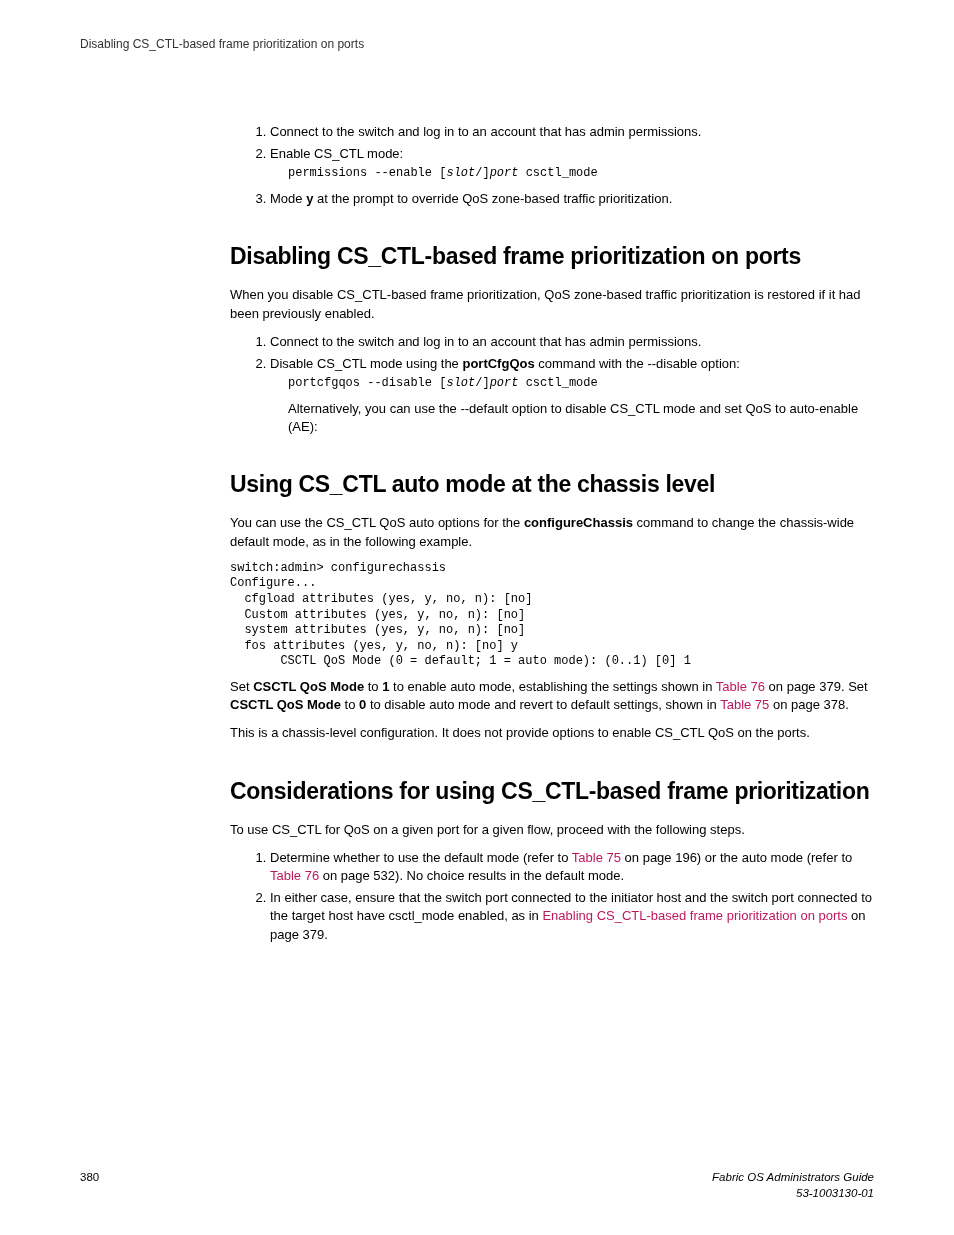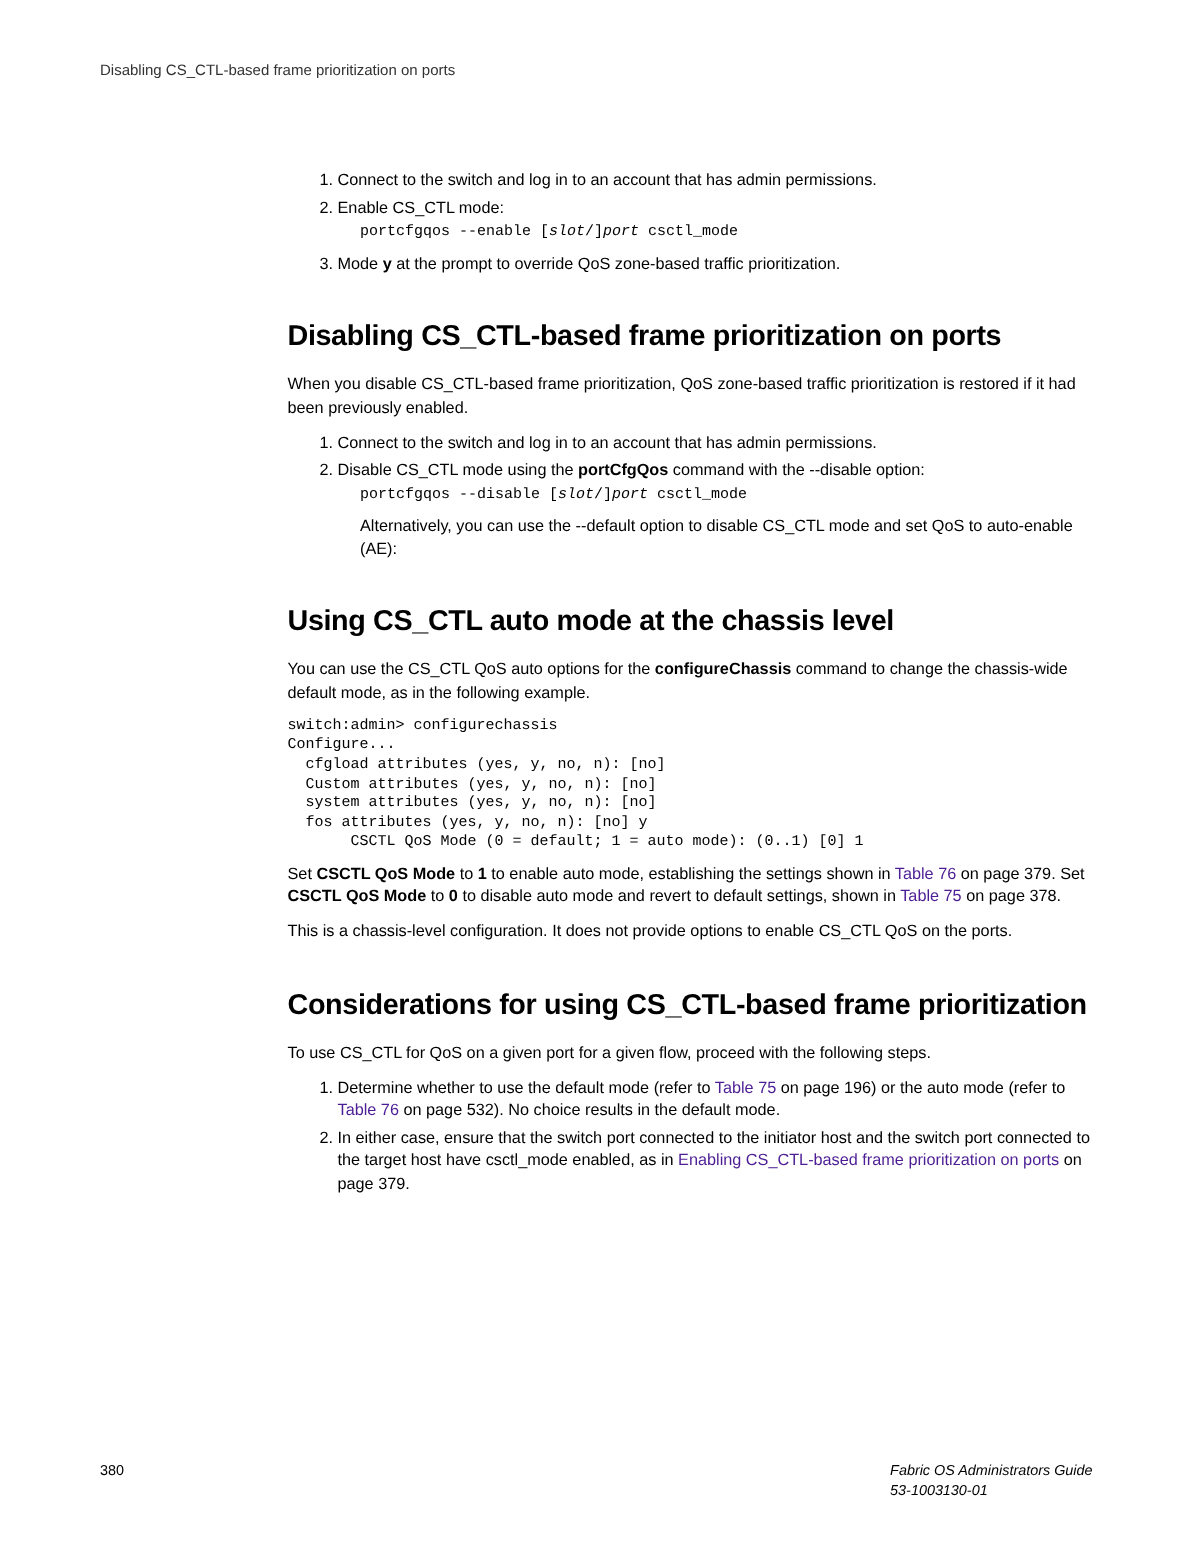--- a/index.html
+++ b/index.html
@@ -7,21 +7,21 @@
     font-family: Arial, Helvetica, sans-serif;
     font-size: 13px;
     line-height: 1.4;
     color: #000;
     margin: 0;
     padding: 0;
     background: #fff;
     width: 954px;
   }
   .page {
-    padding: 48px 80px 36px 80px;
+    padding: 36px 80px 36px 80px;
     box-sizing: border-box;
     min-height: 1235px;
     position: relative;
   }
   .header {
     font-size: 12px;
     color: #333;
     margin-bottom: 70px;
   }
   .content {
@@ -44,45 +44,45 @@
     font-family: "Courier New", monospace;
     font-size: 12px;
     display: block;
     white-space: pre;
     margin: 6px 0 8px 0;
     line-height: 1.3;
   }
   .mono { font-family: "Courier New", monospace; font-size: 12px; }
   .italic { font-style: italic; }
   .bold { font-weight: bold; }
-  a.xref { color: #4c1d95; text-decoration: none; }
+  a.xref { color: #be185d; text-decoration: none; }
   .footer {
     position: absolute;
     bottom: 34px;
     left: 80px;
     right: 80px;
     font-size: 11.5px;
   }
   .footer-left { float: left; }
-  .footer-right { float: right; font-style: italic; }
+  .footer-right { float: right; text-align: right; font-style: italic; }
 </style>
 </head>
 <body>
 
 <div class="page">
   <div class="header">Disabling CS_CTL-based frame prioritization on ports</div>
 
   <div class="content">
 
     <ol>
       <li>Connect to the switch and log in to an account that has admin permissions.</li>
       <li>
         <span>Enable CS_CTL mode:</span>
         <div class="subbody">
-          <span class="mono"><span>portcfgqos --enable [</span><span class="italic">slot</span><span>/]</span><span class="italic">port</span><span> csctl_mode</span></span>
+          <span class="mono"><span>permissions --enable [</span><span class="italic">slot</span><span>/]</span><span class="italic">port</span><span> csctl_mode</span></span>
         </div>
       </li>
       <li>
         <span>Mode </span><span class="bold">y</span><span> at the prompt to override QoS zone-based traffic prioritization.</span>
       </li>
     </ol>
 
     <h2>Disabling CS_CTL-based frame prioritization on ports</h2>
     <p>When you disable CS_CTL-based frame prioritization, QoS zone-based traffic prioritization is restored if it had been previously enabled.</p>
     <ol>

